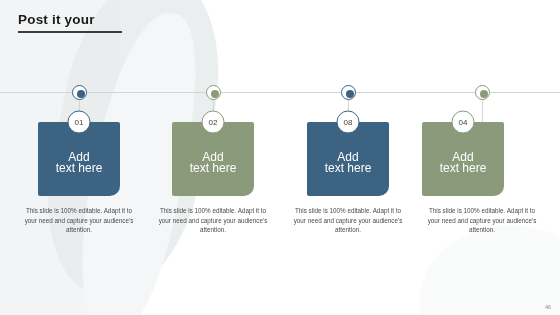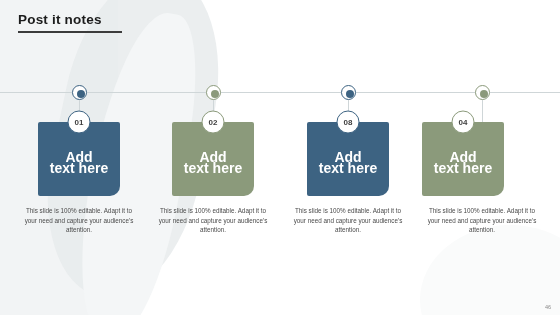--- a/index.html
+++ b/index.html
@@ -125,31 +125,31 @@
     width: 23px;
     height: 23px;
     border-radius: 50%;
     background: #ffffff;
     box-sizing: border-box;
     display: flex;
     align-items: center;
     justify-content: center;
     font-size: 8px;
     color: #3f3f3f;
-    font-weight: bold;
+    font-weight: normal;
   }
   .card-text {
     position: absolute;
     left: 0;
     right: 0;
     top: 30px;
     text-align: center;
     color: #ffffff;
-    font-size: 14px;
-    font-weight: bold;
+    font-size: 12px;
+    font-weight: normal;
     line-height: 11px;
   }
   .desc {
     position: absolute;
     top: 206px;
     width: 116px;
     text-align: center;
     font-size: 6.3px;
     line-height: 9.5px;
     color: #4a4a4a;
@@ -165,21 +165,21 @@
 </head>
 <body>
 
 <div class="slide">
 
   <div class="bg-left"></div>
   <div class="bg-swoosh"></div>
   <div class="bg-swoosh2"></div>
   <div class="bg-corner"></div>
 
-  <div class="title">Post it notes</div>
+  <div class="title">Post it your</div>
   <div class="title-rule"></div>
 
   <div class="timeline-line"></div>
 
   <div class="node" style="left:72px; border:1.5px solid #3d6382;">
     <div class="node-inner" style="background:#3d6382;"></div>
   </div>
   <div class="connector" style="left:79px;"></div>
   <div class="card" style="left:38px;">
     <div class="card-body" style="background:#3d6382;"></div>

